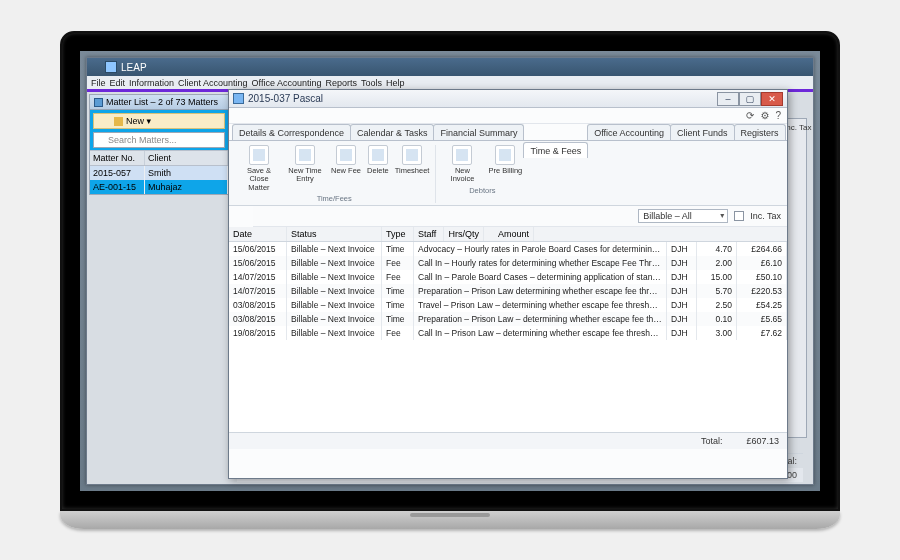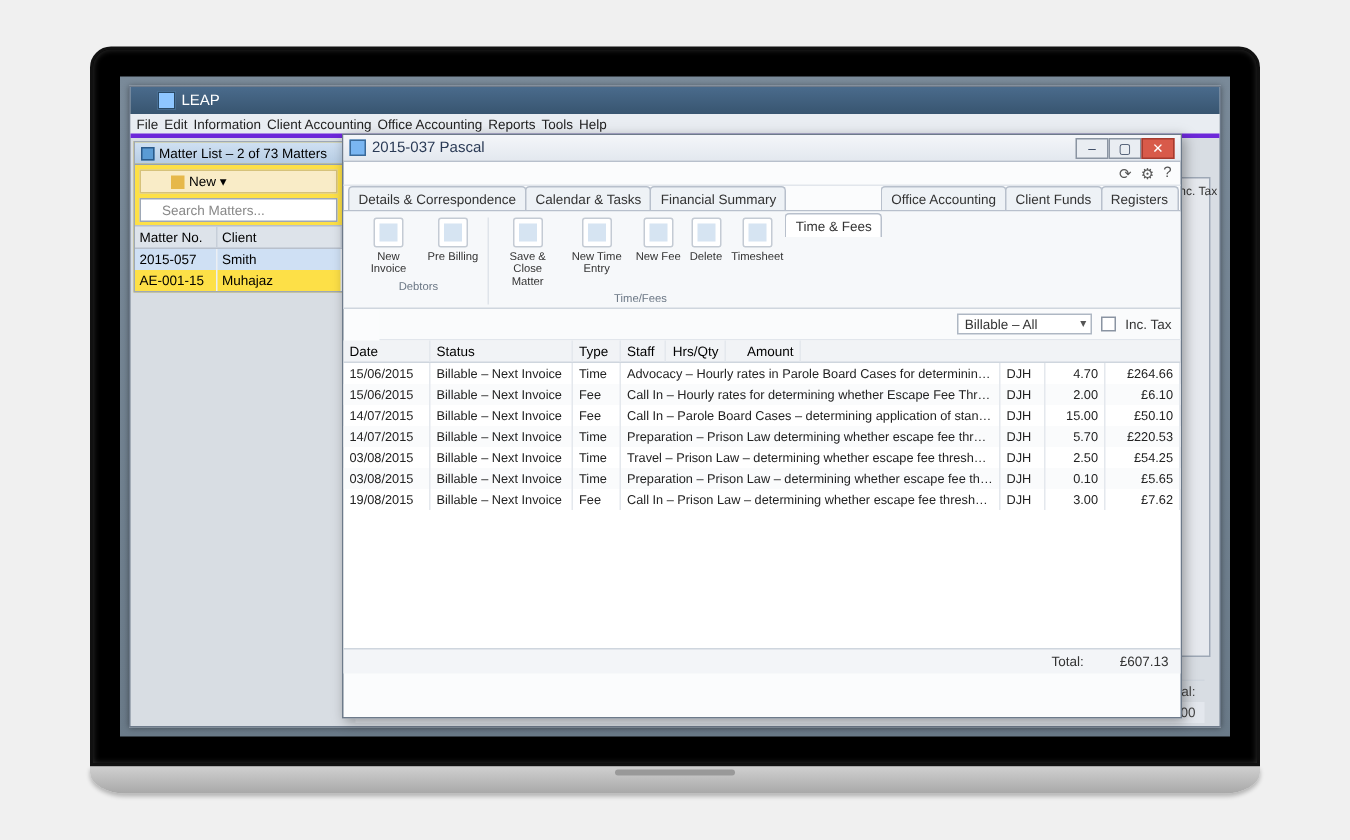--- a/index.html
+++ b/index.html
@@ -74,21 +74,21 @@
     gap: 4px;
     font-size: 9px;
     color: #222;
   }
   .menubar span { cursor: default; }
 
   .left-panel {
     position: absolute;
     top: 36px; left: 2px;
     width: 140px;
-    background: #fde047;
+    background: #0ea5e9;
     border: 1px solid #9ea8b6;
   }
   .left-header {
     background: linear-gradient(#cfe0f2,#b7cde4);
     border-bottom: 1px solid #95a3b4;
     font-size: 9px;
     padding: 2px 4px;
     display:flex;align-items:center;gap:3px;
   }
   .left-header .icon{width:9px;height:9px;background:#5a9bd4;border:1px solid #2a5a8a;}
@@ -301,53 +301,53 @@
           <div class="tab">Office Accounting</div>
           <div class="tab">Client Funds</div>
           <div class="tab">Registers</div>
         </div>
 
         <div class="ribbon">
           <div class="ribbon-group">
             <div class="ribbon-items">
               <div class="ribbon-item">
                   <div class="ribbon-icon"></div>
-                  <div class="ribbon-label">New Invoice</div>
-                </div>
-              <div class="ribbon-item">
-                  <div class="ribbon-icon"></div>
-                  <div class="ribbon-label">Pre Billing</div>
-                </div>
-            </div>
-            <div class="ribbon-group-name">Debtors</div>
+                  <div class="ribbon-label">Save &amp; Close Matter</div>
+                </div>
+              <div class="ribbon-item">
+                  <div class="ribbon-icon"></div>
+                  <div class="ribbon-label">New Time Entry</div>
+                </div>
+              <div class="ribbon-item">
+                  <div class="ribbon-icon"></div>
+                  <div class="ribbon-label">New Fee</div>
+                </div>
+              <div class="ribbon-item">
+                  <div class="ribbon-icon"></div>
+                  <div class="ribbon-label">Delete</div>
+                </div>
+              <div class="ribbon-item">
+                  <div class="ribbon-icon"></div>
+                  <div class="ribbon-label">Timesheet</div>
+                </div>
+            </div>
+            <div class="ribbon-group-name">Time/Fees</div>
           </div>
           <div class="ribbon-group">
             <div class="ribbon-items">
               <div class="ribbon-item">
                   <div class="ribbon-icon"></div>
-                  <div class="ribbon-label">Save &amp; Close Matter</div>
-                </div>
-              <div class="ribbon-item">
-                  <div class="ribbon-icon"></div>
-                  <div class="ribbon-label">New Time Entry</div>
-                </div>
-              <div class="ribbon-item">
-                  <div class="ribbon-icon"></div>
-                  <div class="ribbon-label">New Fee</div>
-                </div>
-              <div class="ribbon-item">
-                  <div class="ribbon-icon"></div>
-                  <div class="ribbon-label">Delete</div>
-                </div>
-              <div class="ribbon-item">
-                  <div class="ribbon-icon"></div>
-                  <div class="ribbon-label">Timesheet</div>
-                </div>
-            </div>
-            <div class="ribbon-group-name">Time/Fees</div>
+                  <div class="ribbon-label">New Invoice</div>
+                </div>
+              <div class="ribbon-item">
+                  <div class="ribbon-icon"></div>
+                  <div class="ribbon-label">Pre Billing</div>
+                </div>
+            </div>
+            <div class="ribbon-group-name">Debtors</div>
           </div>
         </div>
 
         <div class="filter-row">
           <div class="dropdown">Billable – All</div>
           <span class="check"></span>
           <span>Inc. Tax</span>
         </div>
 
         <div class="grid-head">

